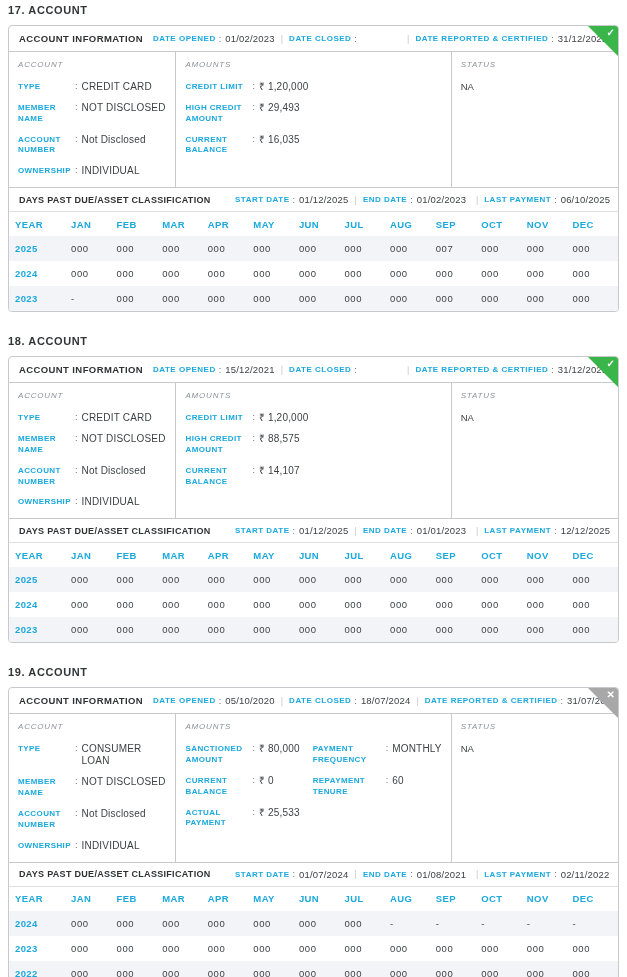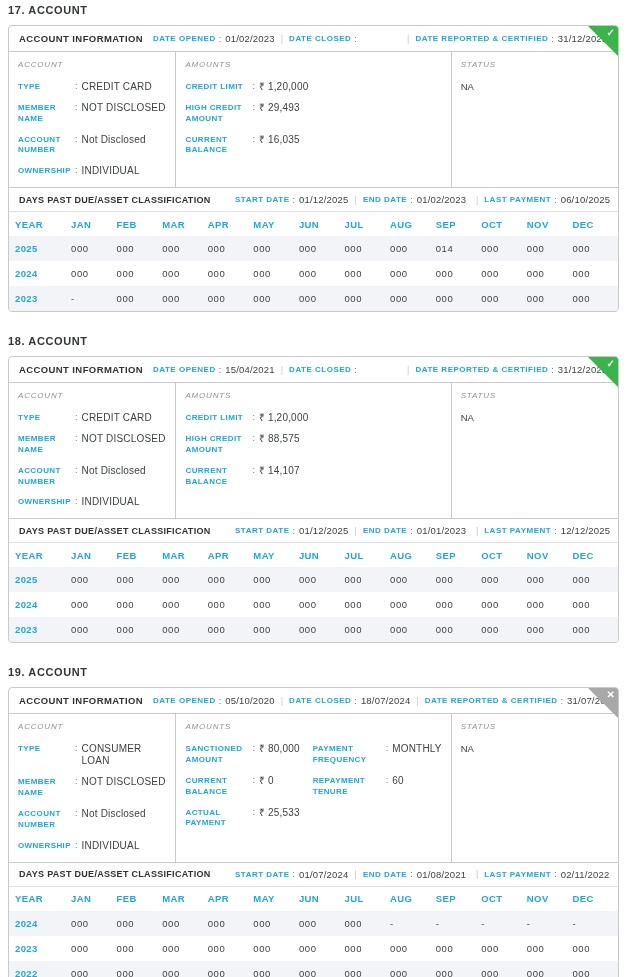--- a/index.html
+++ b/index.html
@@ -212,21 +212,21 @@
       <div class="rows-host" data-repeat="sections.0.dpd.rows"><div class="dpd-row">
           <div class="ycell">2025</div>
           <div class="mcell">000</div>
           <div class="mcell">000</div>
           <div class="mcell">000</div>
           <div class="mcell">000</div>
           <div class="mcell">000</div>
           <div class="mcell">000</div>
           <div class="mcell">000</div>
           <div class="mcell">000</div>
-          <div class="mcell">014</div>
+          <div class="mcell">007</div>
           <div class="mcell">000</div>
           <div class="mcell">000</div>
           <div class="mcell">000</div>
         </div><div class="dpd-row">
           <div class="ycell">2024</div>
           <div class="mcell">000</div>
           <div class="mcell">000</div>
           <div class="mcell">000</div>
           <div class="mcell">000</div>
           <div class="mcell">000</div>
@@ -260,21 +260,21 @@
   <h2 class="sec-title">18. ACCOUNT</h2>
   <div class="card">
     <div class="ribbon active">
         <span class="ribbon-glyph">✓</span>
       </div>
     <div class="card-head">
       <span class="head-title">ACCOUNT INFORMATION</span>
       <span class="hf hf-opened">
           <span class="lbl">DATE OPENED</span>
           <span class="colon"></span>
-          <span class="val">15/04/2021</span>
+          <span class="val">15/12/2021</span>
         </span>
       <span class="pipe"></span>
       <span class="hf hf-closed">
           <span class="lbl">DATE CLOSED</span>
           <span class="colon"></span>
           <span class="val"></span>
         </span>
       <span class="pipe"></span>
       <span class="hf hf-reported">
           <span class="lbl">DATE REPORTED &amp; CERTIFIED</span>

